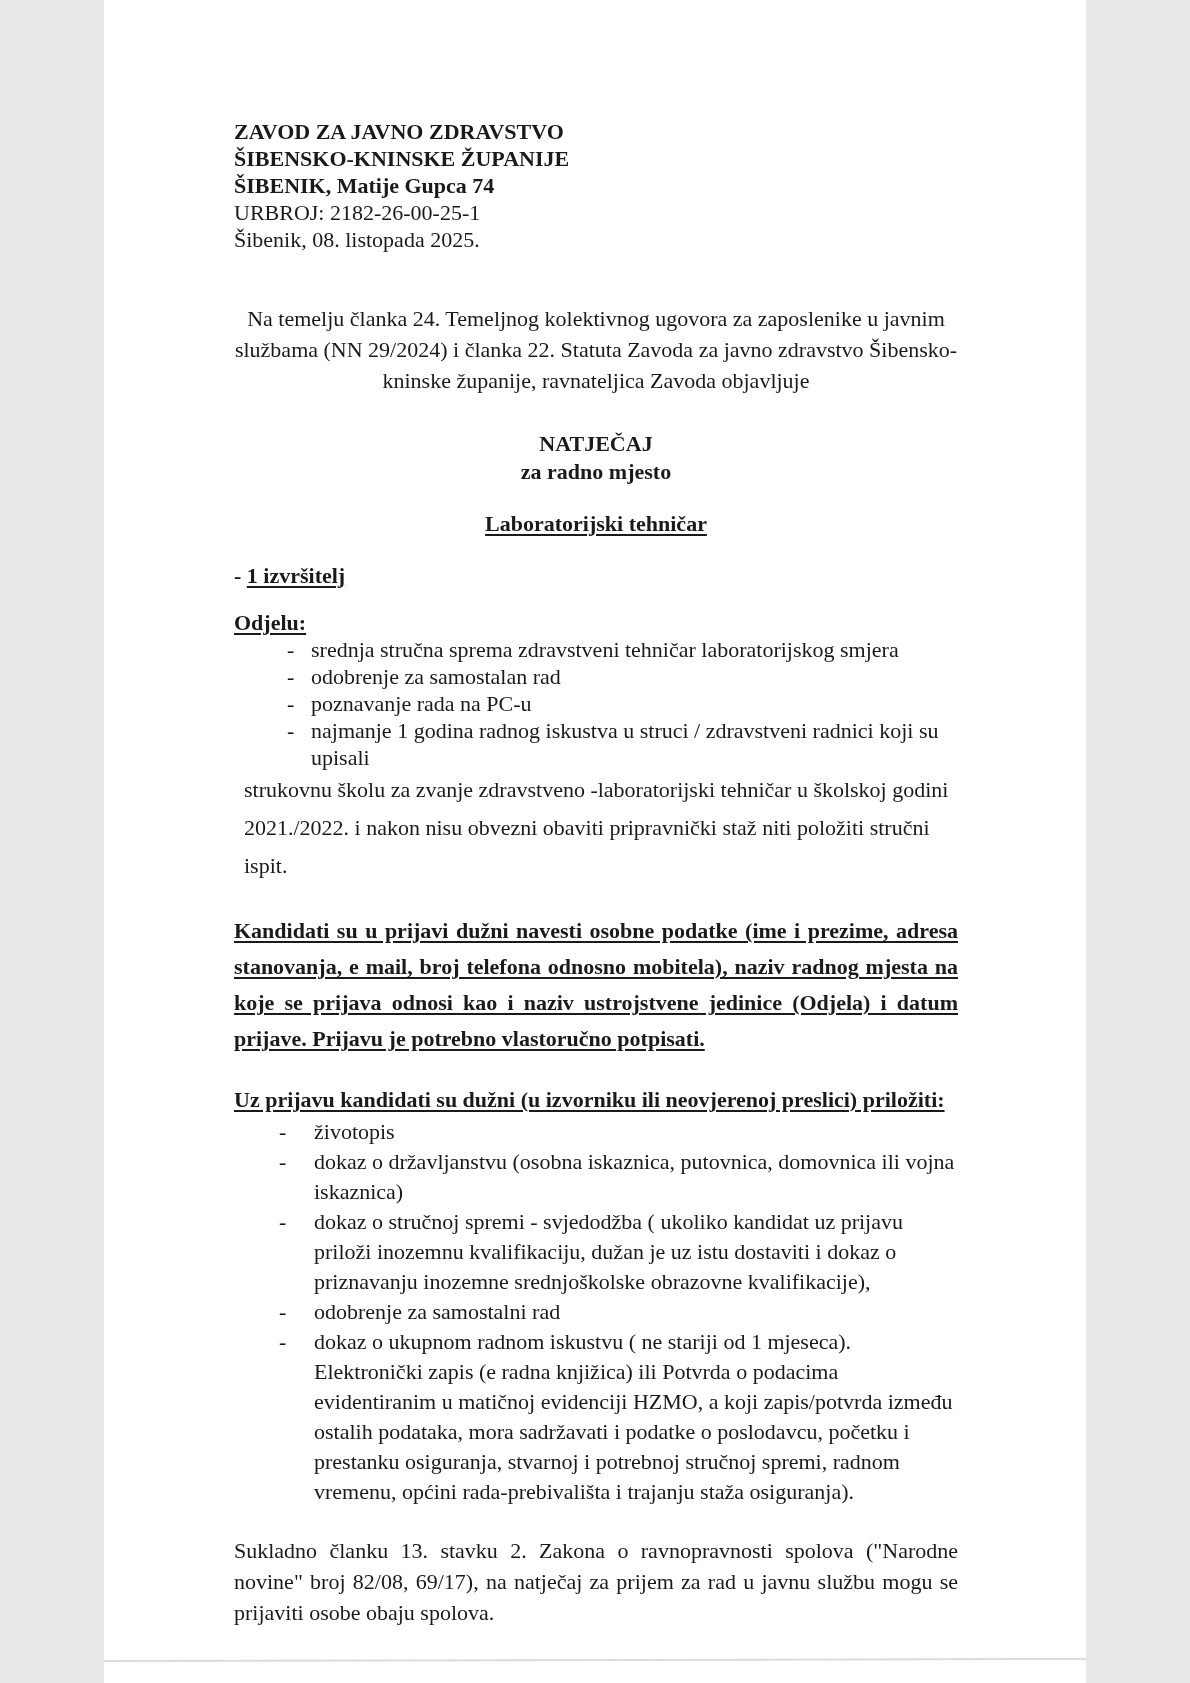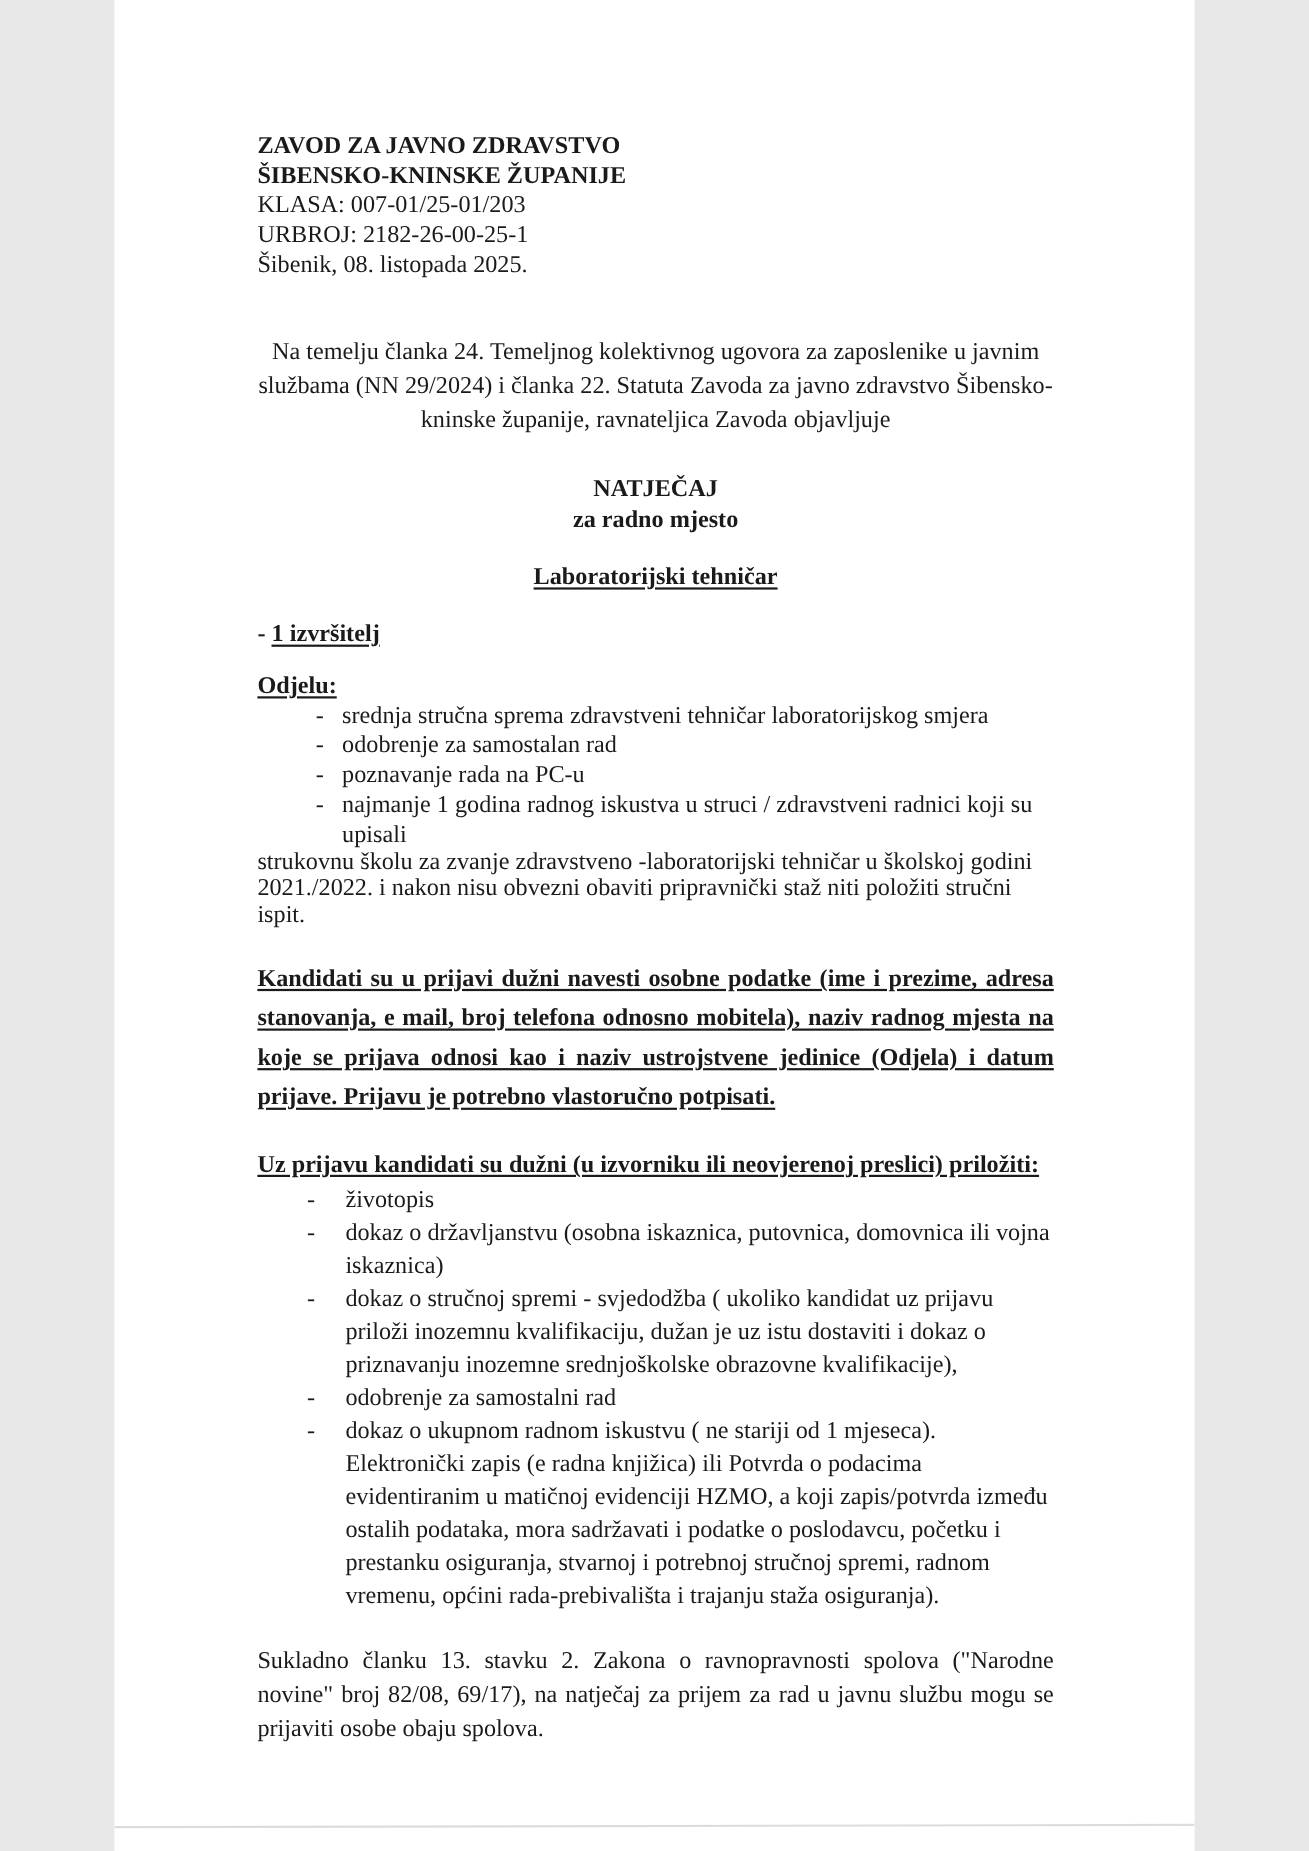--- a/index.html
+++ b/index.html
@@ -23,21 +23,21 @@
   .title-block{margin-top:34px;text-align:center;}
   .title-block p{line-height:28px;}
   .position{margin-top:25px;text-align:center;}
   .top-bullets{margin-top:25px;}
   .top-bullets p{line-height:28px;}
   .section-heading{margin-top:20px;}
   .cond-list{margin-top:0;}
   .cond-item{display:flex;padding-left:53px;line-height:27px;}
   .cond-item .dash{width:24px;flex:none;}
   .cond-item .txt{flex:1;}
-  .cond-cont{line-height:24px;max-width:925px;}
+  .cond-cont{line-height:38px;max-width:925px;margin-left:10px;}
   .notice{margin-top:28px;line-height:36px;text-align:justify;max-width:922px;}
   .att-heading{margin-top:28px;line-height:30px;}
   .att-list{margin-top:2px;}
   .att-item{display:flex;padding-left:45px;line-height:30px;}
   .att-item .dash{width:35px;flex:none;}
   .att-item .txt{flex:1;max-width:842px;}
   .footer-par{margin-top:28px;line-height:31px;max-width:925px;text-align:justify;}
   .scan-line{
     position:absolute;left:0;bottom:22px;width:100%;height:0;
     border-top:2px solid var(--scanline,#dcdcdc);
@@ -45,21 +45,21 @@
   }
 </style>
 </head>
 <body>
 
 <div class="page" style="--ink: #1a1a1a; --paper: #ffffff; --scanline: #dcdcdc;">
 
   <div class="letterhead">
     <p class="b">ZAVOD ZA JAVNO ZDRAVSTVO</p>
     <p class="b">ŠIBENSKO-KNINSKE ŽUPANIJE</p>
-    <p>KLASA: 007-01/25-01/203</p>
+    <p class="b">ŠIBENIK, Matije Gupca 74</p>
     <p>URBROJ: 2182-26-00-25-1</p>
     <p>Šibenik, 08. listopada 2025.</p>
   </div>
 
   <p class="intro">Na temelju članka 24. Temeljnog kolektivnog ugovora za zaposlenike u javnim službama (NN 29/2024) i članka 22. Statuta  Zavoda za javno zdravstvo Šibensko-kninske županije, ravnateljica Zavoda objavljuje</p>
 
   <div class="title-block">
     <p class="b">NATJEČAJ</p>
     <p class="b">za radno mjesto</p>
   </div>

